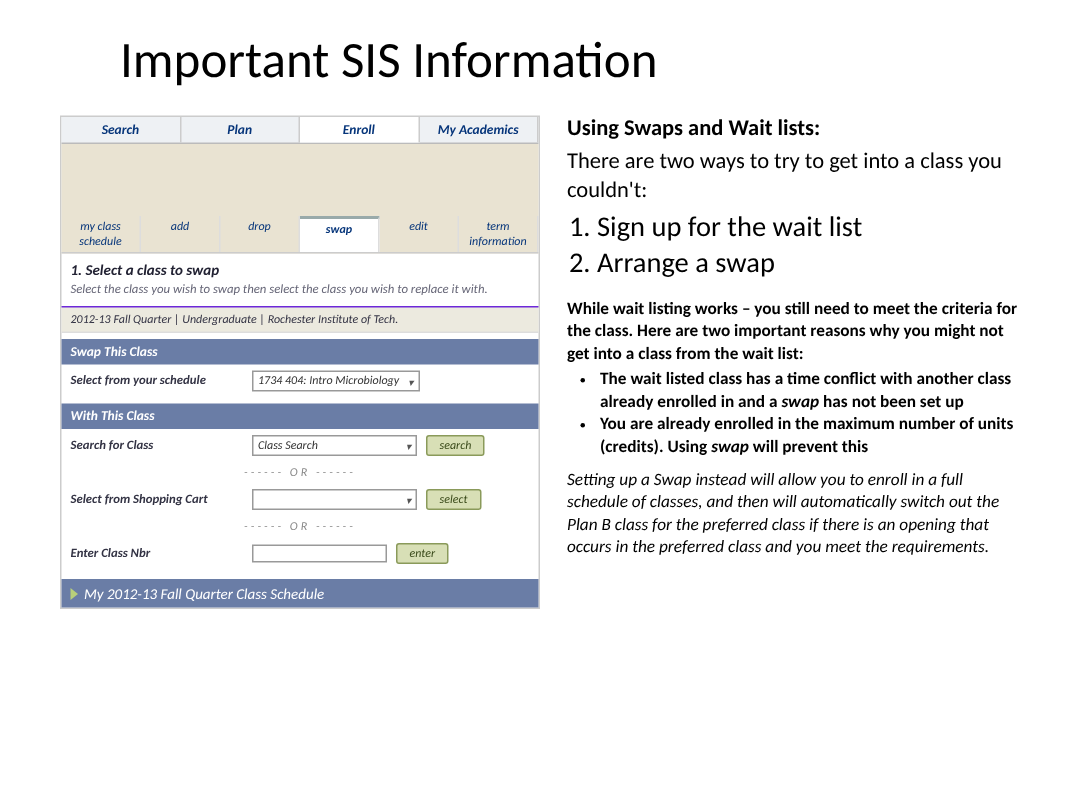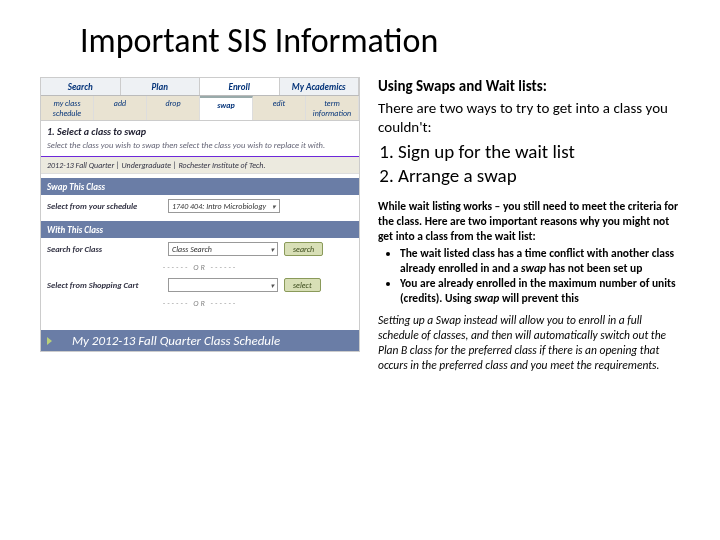--- a/index.html
+++ b/index.html
@@ -64,20 +64,21 @@
     background: #e9e3d2;
     border-bottom: 1px solid #ccc;
   }
   .tabs2 div {
     flex: 1;
     text-align: center;
     padding: 2px 1px;
     color: #06357a;
     font-size: 8px;
     border-right: 1px solid #ddd;
+    margin-top: 48px;
   }
   .tabs2 div.active {
     background: #fff;
     font-weight: bold;
     border-top: 2px solid #9aa;
   }
   .swap-head {
     padding: 6px 6px 2px;
     font-weight: bold;
     color: #334;
@@ -175,25 +176,25 @@
     border: 1px solid #999;
     background: #fff;
     width: 90px;
     height: 12px;
     display: inline-block;
   }
   .accordion {
     background: #6a7da6;
     color: #fff;
     padding: 3px 6px;
-    font-size: 13px;
-    margin-top: 20px;
+    font-size: 10px;
+    margin-top: 6px;
     display: flex;
     align-items: center;
-    gap: 20px;
+    gap: 4px;
   }
   .accordion .tri {
     display: inline-block;
     width: 0; height: 0;
     border-top: 4px solid transparent;
     border-bottom: 4px solid transparent;
     border-left: 5px solid #b9d07a;
   }
 
   
@@ -252,21 +253,21 @@
 
         <div class="step-title">1.  Select a class to swap</div>
         <div class="step-desc">Select the class you wish to swap then select the class you wish to replace it with.</div>
 
         <div class="term-row">2012-13 Fall Quarter | Undergraduate | Rochester Institute of Tech.</div>
 
         <div class="section-bar">Swap This Class</div>
         <div class="field-row">
           <label>Select from your schedule</label>
           <span class="sel">
-            <span>1740 404: Intro Microbiology</span>
+            <span>1734 404: Intro Microbiology</span>
             <span class="caret">▾</span>
           </span>
         </div>
 
         <div class="section-bar">With This Class</div>
         <div class="field-row">
           <label>Search for Class</label>
           <span class="sel">
             <span>Class Search</span>
             <span class="caret">▾</span>
@@ -276,20 +277,25 @@
         <div class="or">------ OR ------</div>
         <div class="field-row">
           <label>Select from Shopping Cart</label>
           <span class="sel">
             <span>&nbsp;</span>
             <span class="caret">▾</span>
           </span>
           <span class="btn">select</span>
         </div>
         <div class="or">------ OR ------</div>
+        <div class="field-row">
+          <label>Enter Class Nbr</label>
+          <span class="txt"></span>
+          <span class="btn">enter</span>
+        </div>
 
         <div class="accordion">
           <span class="tri"></span>
           <span>My 2012-13 Fall Quarter Class Schedule</span>
         </div>
       </div>
     </div>
 
     <div class="right">
       <div class="h-using">Using Swaps and Wait lists:</div>

